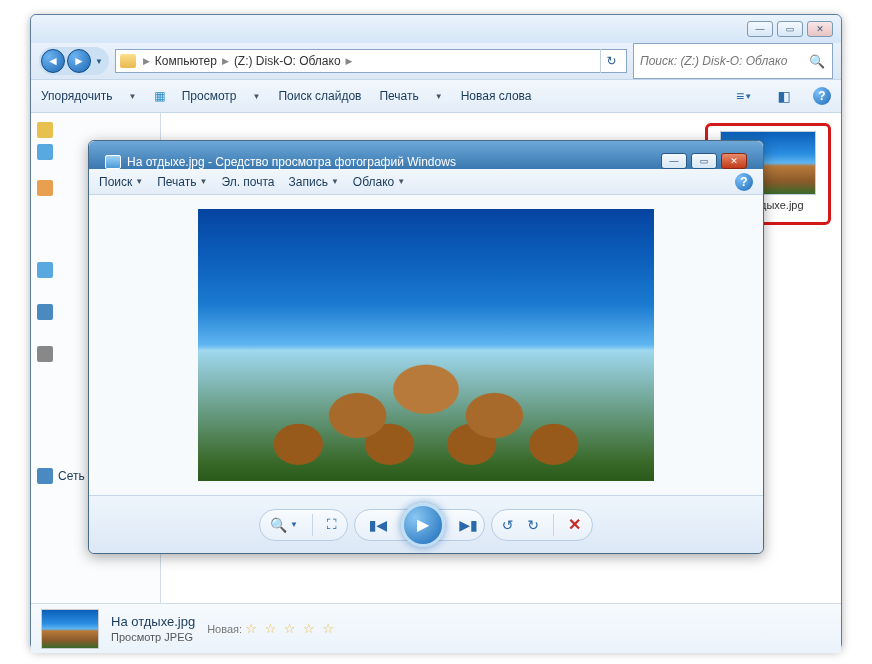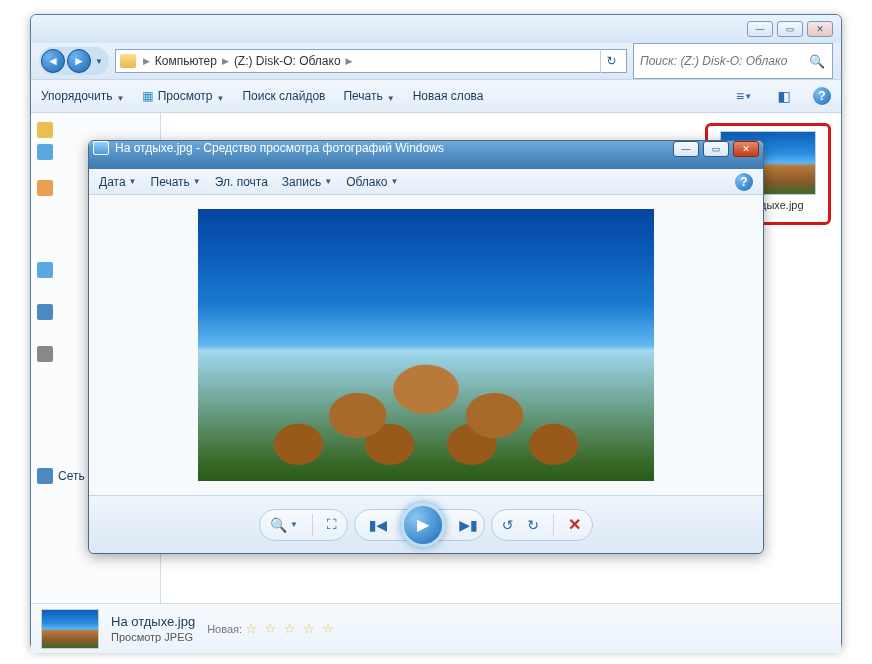--- a/index.html
+++ b/index.html
@@ -63,21 +63,21 @@
   border: none; outline: none; flex: 1; font-style: italic; color: #888; font-size: 12px;
 }
 .search-box .mag { color: #2a6aaa; font-size: 13px; }
 
 .toolbar {
   height: 34px; background: linear-gradient(#f2f7fd, #e3edf8);
   border-top: 1px solid #c5d6e8; border-bottom: 1px solid #c5d6e8;
   display: flex; align-items: center; padding: 0 10px; gap: 18px;
   font-size: 12px; color: #1a3a5a;
 }
-.toolbar .tbtn { display: flex; align-items: flex-end; gap: 4px; cursor: pointer; }
+.toolbar .tbtn { display: flex; align-items: center; gap: 16px; cursor: pointer; }
 .toolbar .tbtn .arr { font-size: 8px; color: #456; }
 .toolbar .spacer { flex: 1; }
 .toolbar .icon-btn {
   width: 22px; height: 22px; display: flex; align-items: center; justify-content: center;
   color: #2a6aaa; font-size: 14px; cursor: pointer;
 }
 .help-icon {
   width: 18px; height: 18px; border-radius: 50%;
   background: radial-gradient(circle at 30% 30%, #7ec0f8, #1a6ab8);
   color: #fff; display: flex; align-items: center; justify-content: center;
@@ -133,21 +133,21 @@
 
 .viewer {
   position: absolute; left: 88px; top: 140px; width: 676px; height: 414px;
   border: 1px solid #4a6a8a; border-radius: 6px;
   background: #e9f1fb;
   box-shadow: 0 3px 14px rgba(0,0,0,0.35);
 }
 .viewer-titlebar {
   height: 28px; background: linear-gradient(#6da8d8, #3a78b0);
   border-radius: 6px 6px 0 0;
-  display: flex; align-items: flex-start; padding: 0 4px; color: #fff; font-size: 12px;
+  display: flex; align-items: flex-end; padding: 0 16px; color: #fff; font-size: 12px;
 }
 .viewer-titlebar .ticon {
   width: 16px; height: 14px; background: linear-gradient(#9ed4f8,#4a9ad8);
   border: 1px solid #fff; margin-right: 6px; border-radius: 2px;
 }
 .viewer-titlebar .ttext { flex: 1; }
 .viewer-titlebar .win-btn { border-color: #2a5a8a; color: #2a4a6a; }
 .viewer-titlebar .win-btn.close {
   background: linear-gradient(#e88a6a, #c23a1a); color: #fff; border-color: #8a2a10;
 }
@@ -333,21 +333,21 @@
     <span class="ttext">На отдыхе.jpg - Средство просмотра фотографий Windows</span>
     <div class="win-buttons">
       <div class="win-btn">—</div>
       <div class="win-btn">▭</div>
       <div class="win-btn close">✕</div>
     </div>
   </div>
 
   <div class="viewer-menubar">
     <div class="mbtn">
-        <span>Дата</span>
+        <span>Поиск</span>
         <span class="arr">▼</span>
       </div>
     <div class="mbtn">
         <span>Печать</span>
         <span class="arr">▼</span>
       </div>
     <div class="mbtn">
         <span>Эл. почта</span>
       </div>
     <div class="mbtn">

